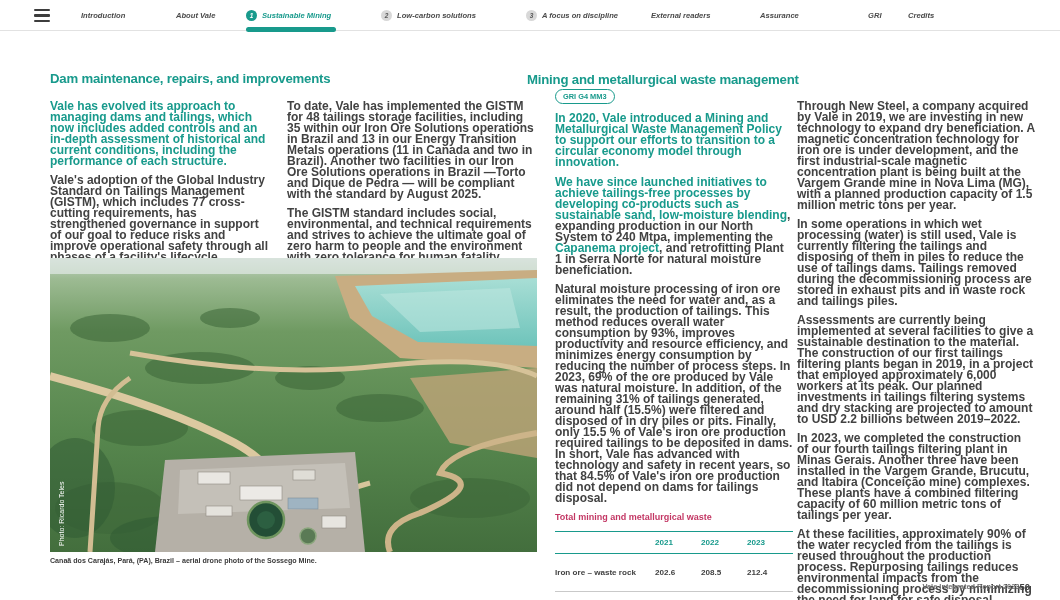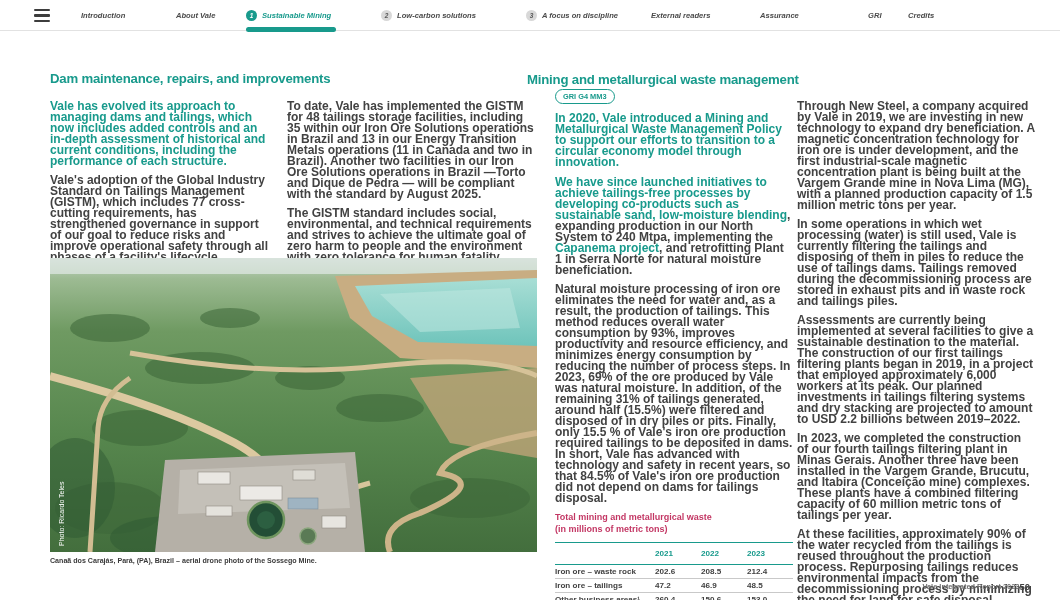--- a/index.html
+++ b/index.html
@@ -34,21 +34,21 @@
   
   .photo{position:absolute;left:50px;top:258px;width:487px;height:294px;overflow:hidden;}
   .caption{position:absolute;left:50px;top:557px;width:487px;font-size:7.1px;
     font-weight:bold;color:#3a3a3a;}
 
   
   .waste-title{color:#c33764;font-size:9px;font-weight:bold;line-height:11.5px;margin:8px 0 7px 0;}
   table.waste{width:100%;border-collapse:collapse;font-size:8.1px;font-weight:bold;color:#424242;}
   table.waste th{color:#189a8c;text-align:left;padding:6px 0;
     border-top:1.6px solid #189a8c;border-bottom:1.6px solid #189a8c;}
-  table.waste td{padding:2px 0;border-bottom:1px solid #c9c9c9;text-align:left;}
+  table.waste td{padding:14px 0;border-bottom:1px solid #c9c9c9;text-align:left;}
   table.waste tr.total td{color:#189a8c;border-top:1.6px solid #189a8c;
     border-bottom:1.6px solid #189a8c;}
   .footnote{display:flex;gap:7px;margin-top:6px;font-size:6.7px;font-weight:bold;color:#3c3c3c;}
 
   
   .footer{position:absolute;left:860px;top:581px;width:170px;display:flex;
     justify-content:flex-end;align-items:center;}
   .footer .rep{font-size:7.4px;font-weight:bold;color:#6e6e6e;}
   .footer .pg{font-size:9.5px;font-weight:bold;color:#3f3f3f;}
 </style>
@@ -174,21 +174,20 @@
 <div class="h1" style="left:527px;top:72px;width:480px">Mining and metallurgical waste management</div>
 <div class="badge">GRI G4 MM3</div>
 
 <div class="col" style="left:555px;top:113px;width:238px">
   <p class="teal-text" style="margin-bottom:9px">In 2020, Vale introduced a Mining and Metallurgical Waste Management Policy to support our efforts to transition to a circular economy model through innovation.</p>
   <p><a class="link">We have since launched initiatives to achieve tailings-free processes by developing co-products such as sustainable sand, low-moisture blending</a><span>, expanding production in our North System to 240 Mtpa, implementing the </span><a class="link">Capanema project</a><span>, and retrofitting Plant 1 in Serra Norte for natural moisture beneficiation.</span></p>
   <p>Natural moisture processing of iron ore eliminates the need for water and, as a result, the production of tailings. This method reduces overall water consumption by 93%, improves productivity and resource efficiency, and minimizes energy consumption by reducing the number of process steps. In 2023, 69% of the ore produced by Vale was natural moisture. In addition, of the remaining 31% of tailings generated, around half (15.5%) were filtered and disposed of in dry piles or pits. Finally, only 15.5 % of Vale's iron ore production required tailings to be deposited in dams. In short, Vale has advanced with technology and safety in recent years, so that 84.5% of Vale's iron ore production did not depend on dams for tailings disposal.</p>
 
   <div class="waste-title">
     <div>Total mining and metallurgical waste</div>
-    <div>(in millions of metric tons)</div>
   </div>
   <table class="waste">
     <thead>
       <tr>
         <th style="width:42%"></th>
         <th style="width:19.3%">2021</th>
         <th style="width:19.3%">2022</th>
         <th style="width:19.3%">2023</th>
       </tr>
     </thead>

